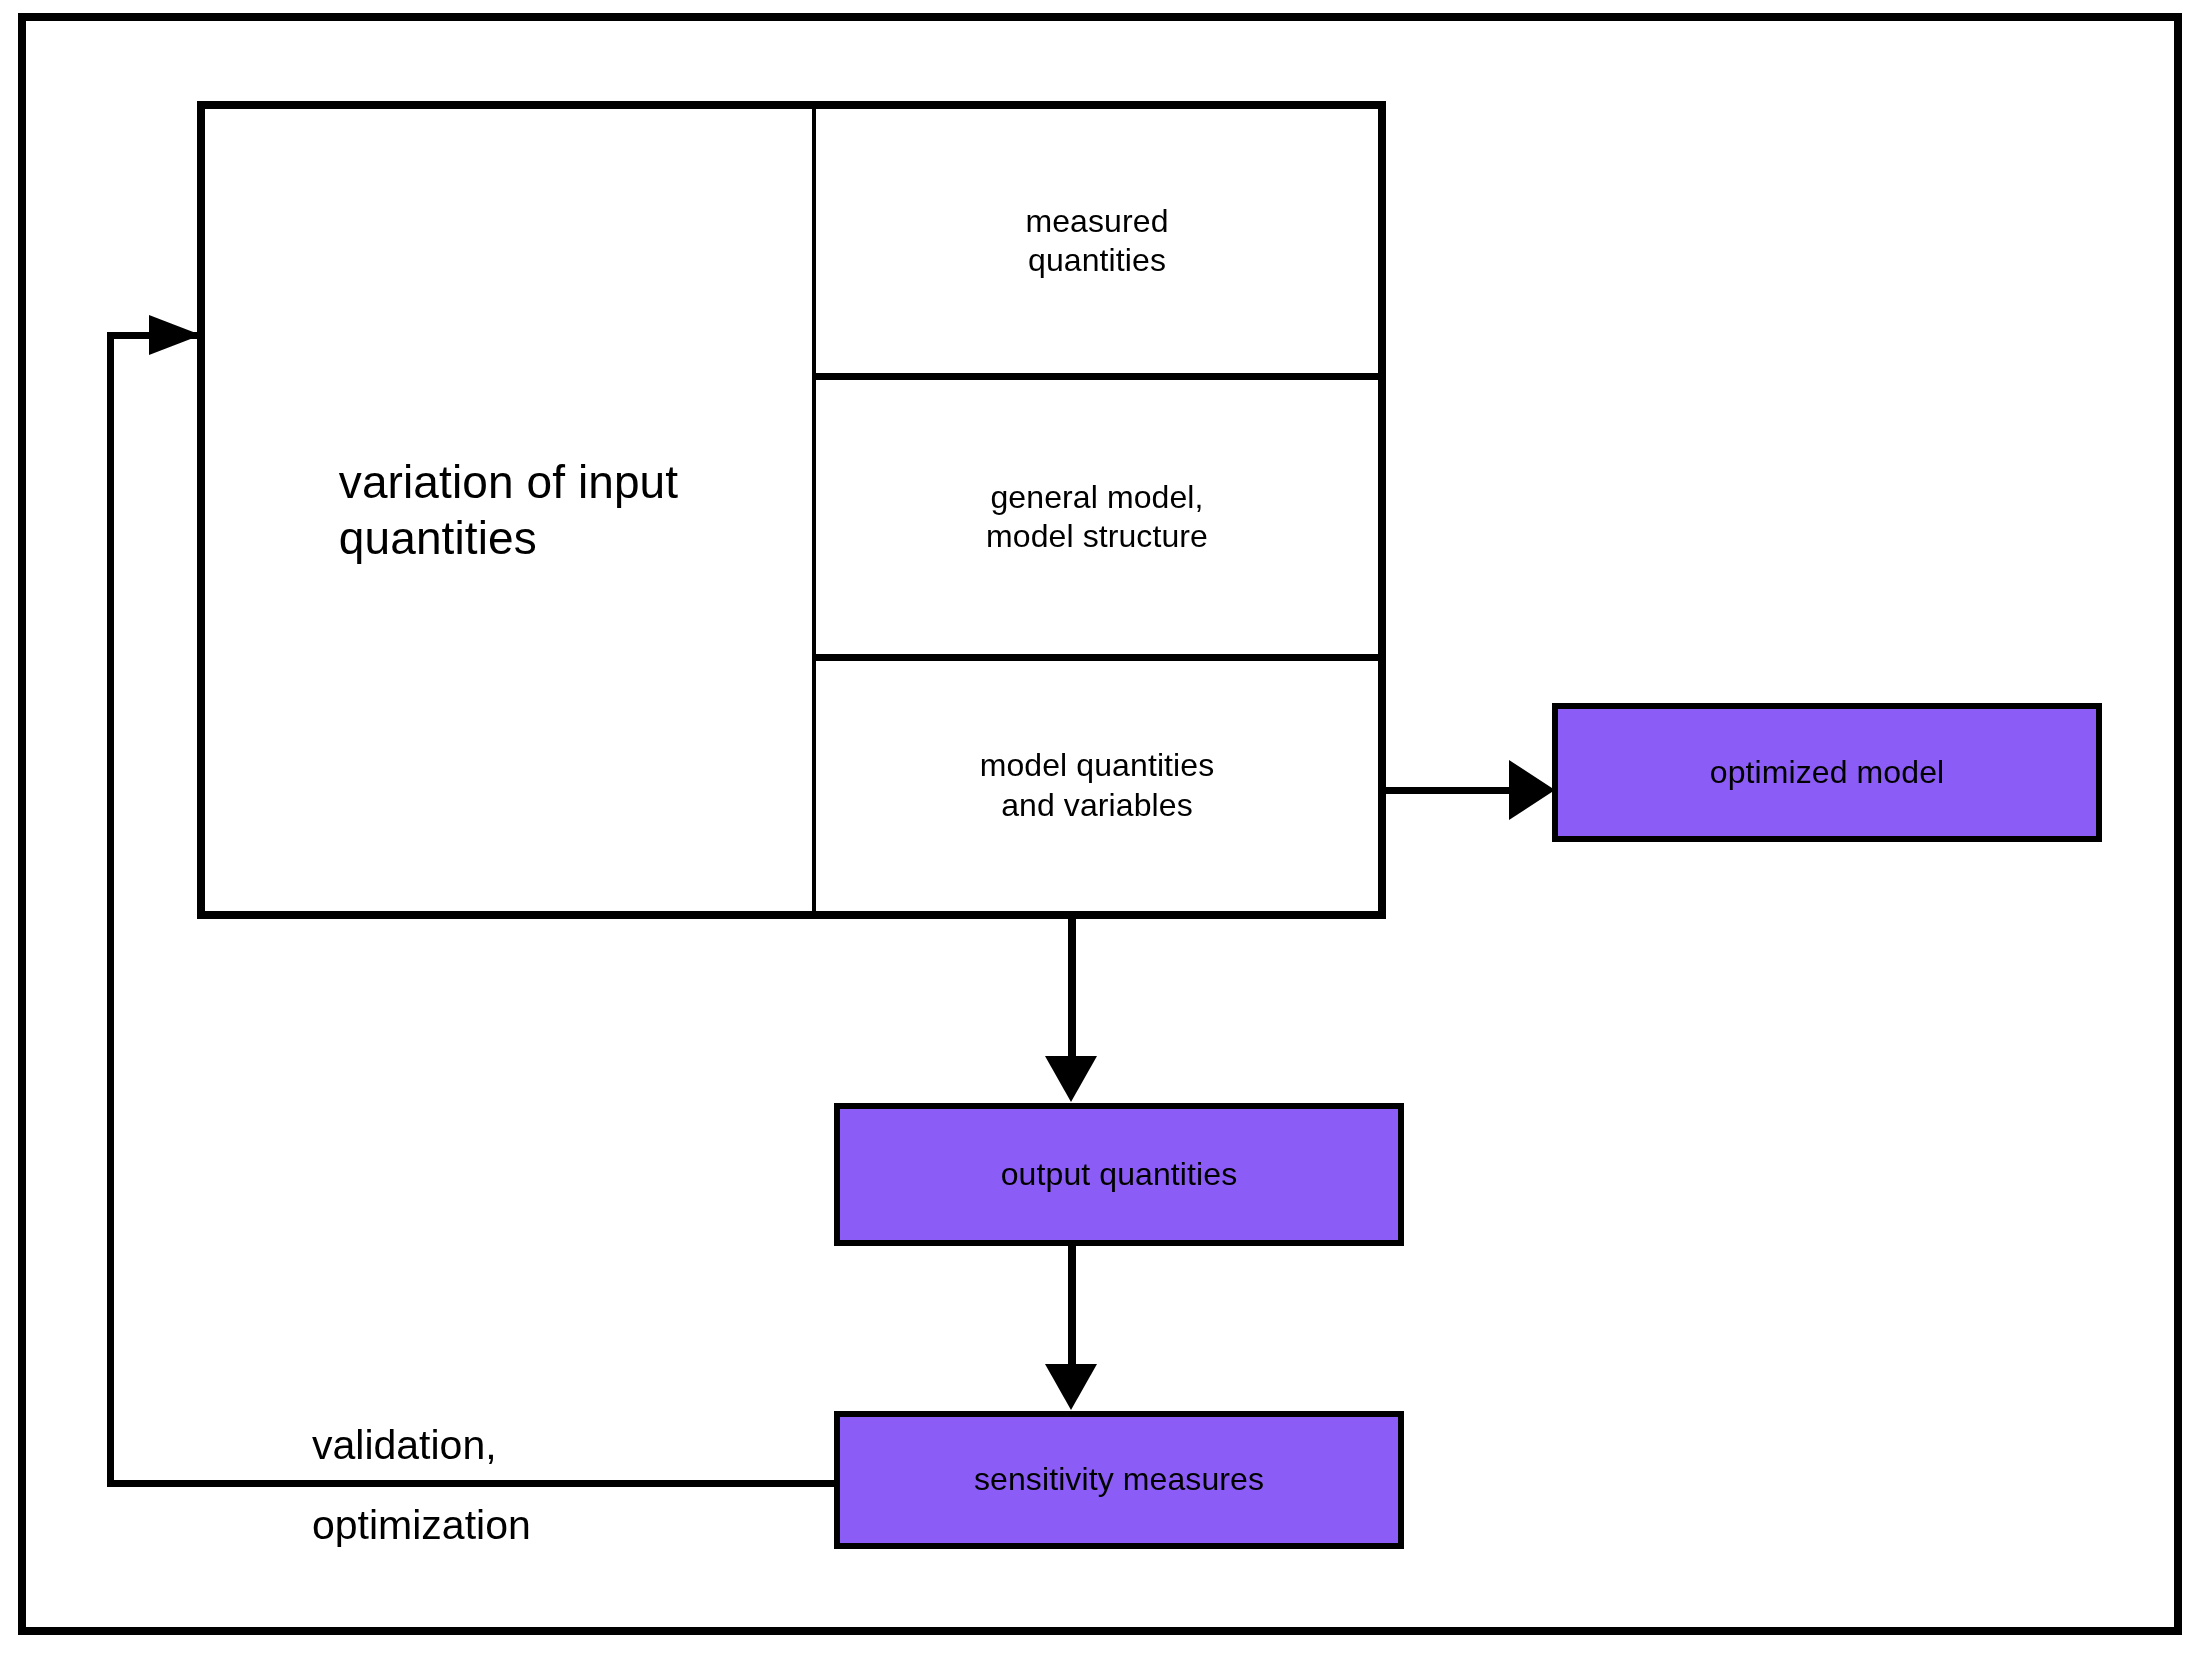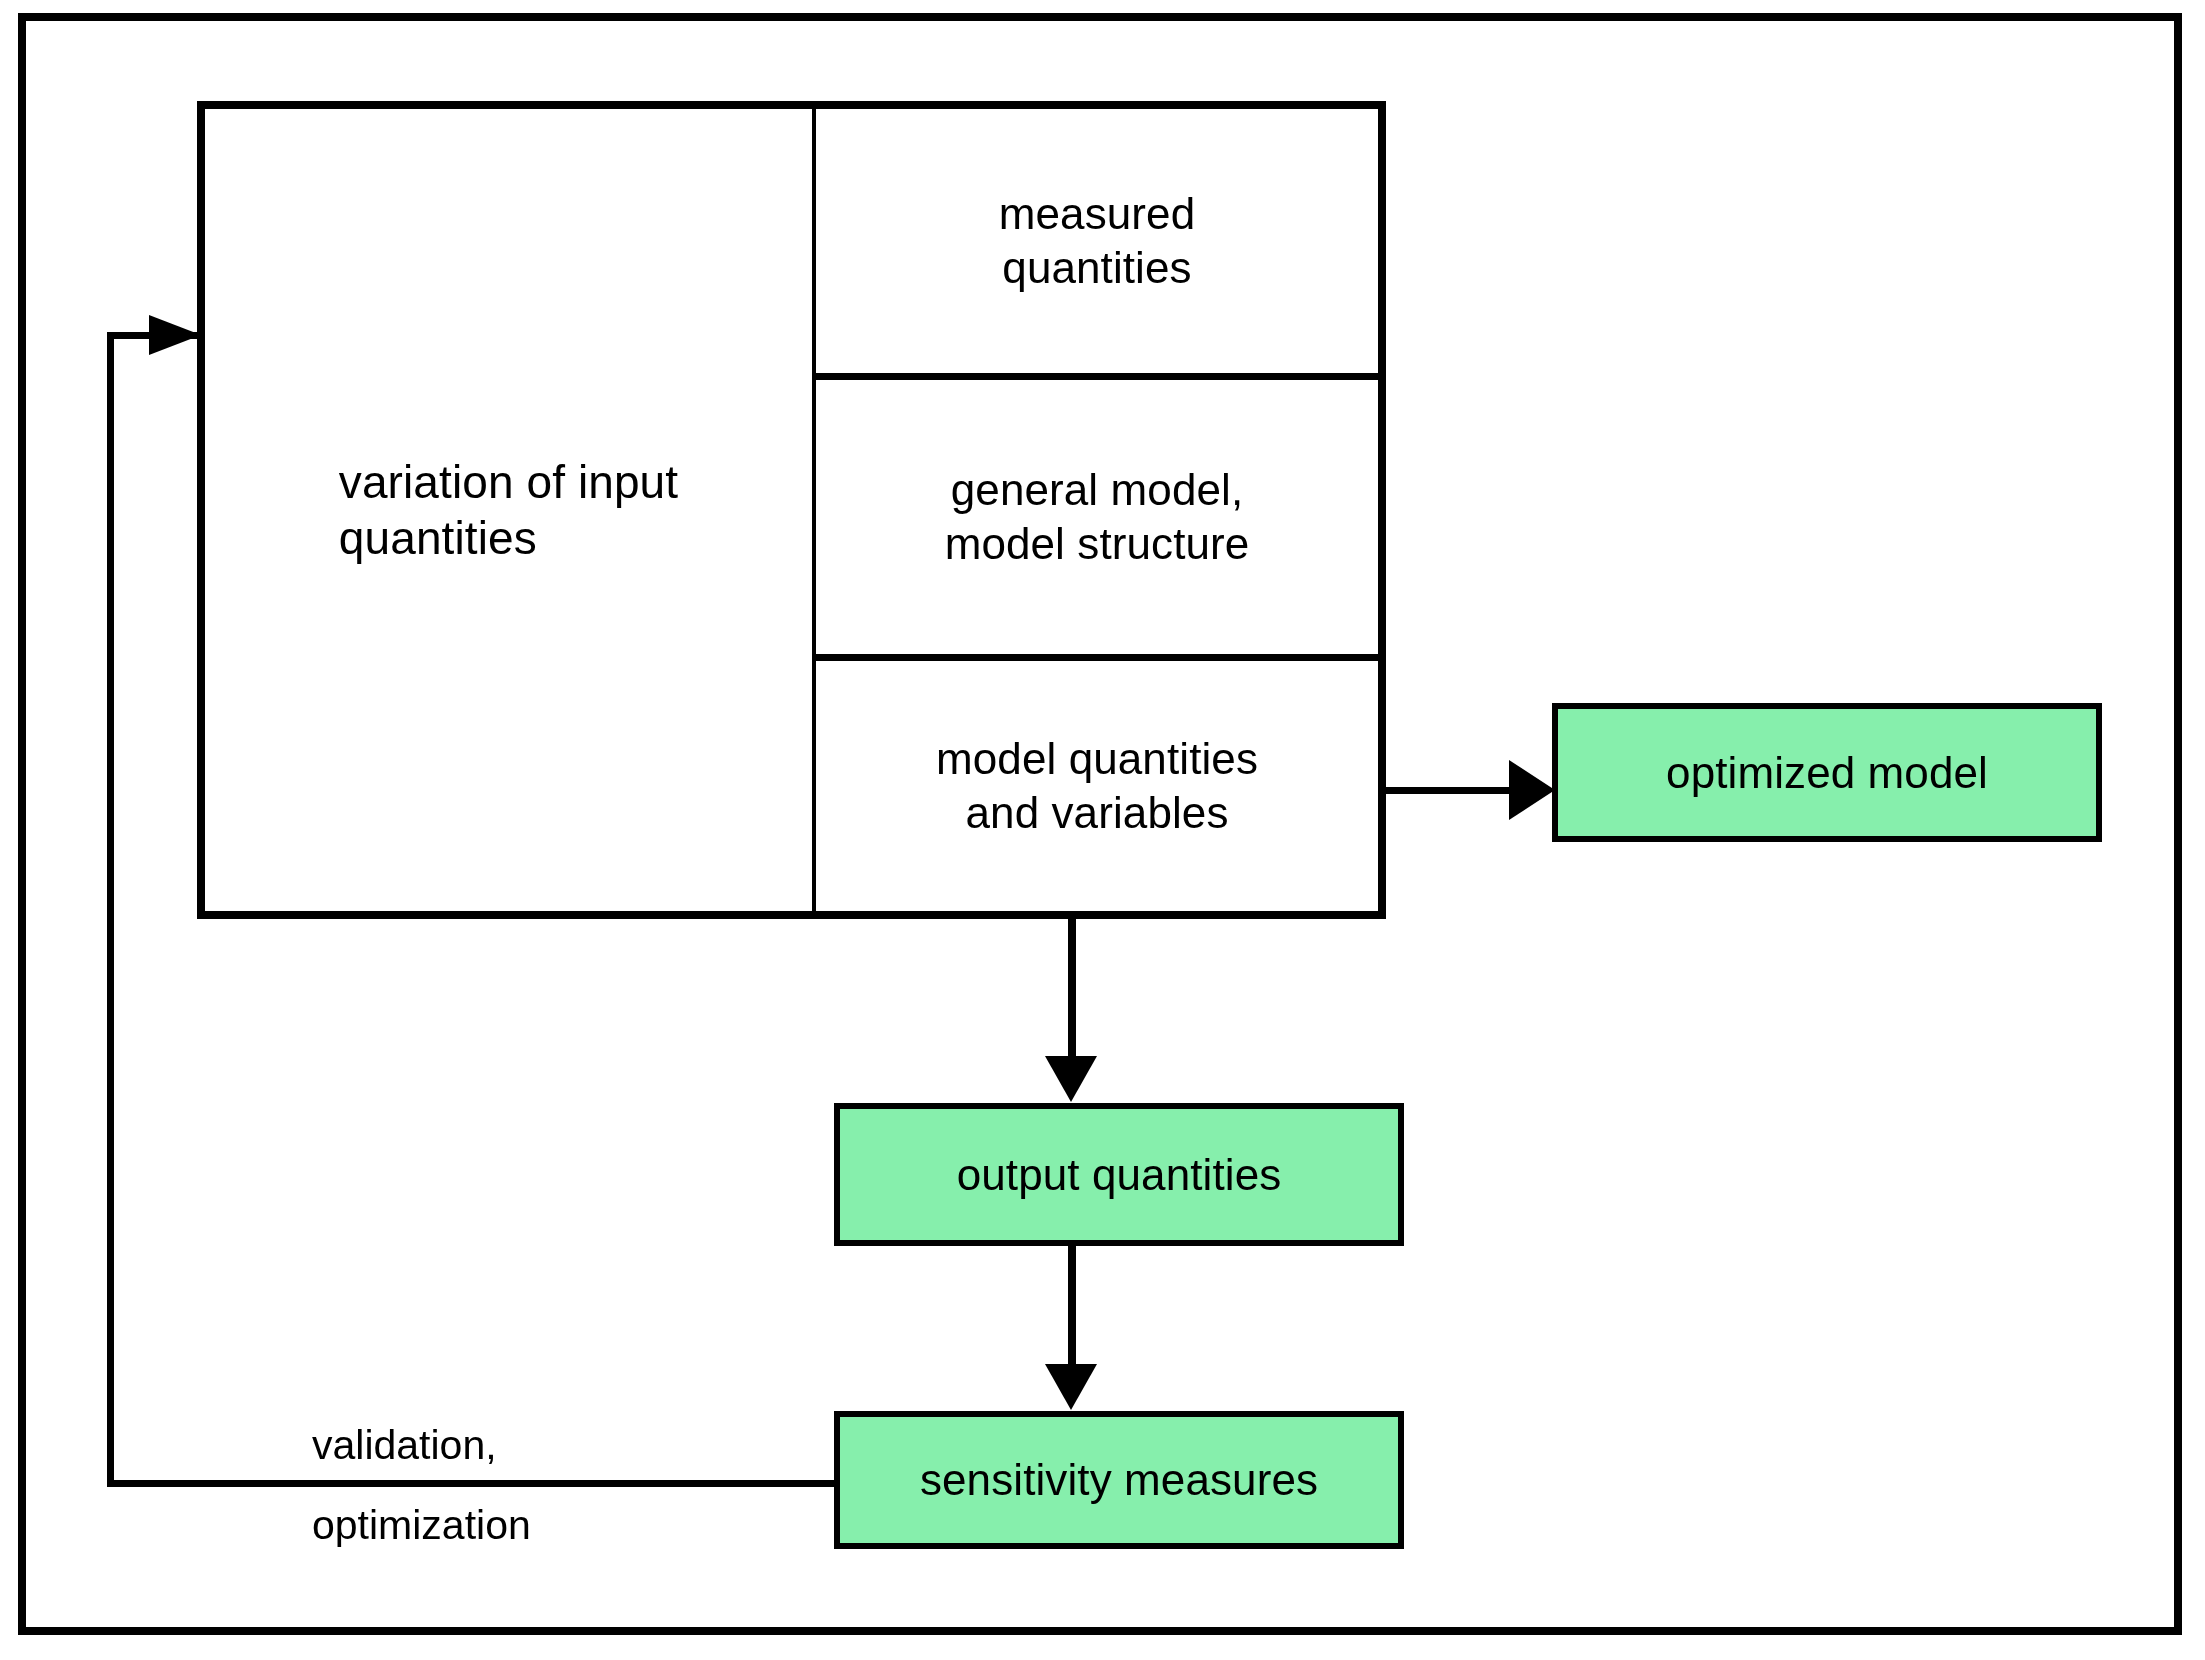--- a/index.html
+++ b/index.html
@@ -87,21 +87,21 @@
     background: #000000;
   }
   .hdivider.d1 { top: 264px; }
   .hdivider.d2 { top: 545px; }
 
   
   .box {
     position: absolute;
     border: 6.6px solid #000000;
     box-sizing: border-box;
-    background: #86efac;
+    background: #8b5cf6;
     display: flex;
     align-items: center;
     justify-content: center;
     text-align: center;
   }
   .box-optimized-model {
     left: 1552px;
     top: 703px;
     width: 550px;
     height: 139px;
@@ -114,21 +114,21 @@
   }
   .box-sensitivity-measures {
     left: 834px;
     top: 1411px;
     width: 570px;
     height: 138px;
   }
 
   
   .label {
-    font-size: 44px;
+    font-size: 32px;
     line-height: 1.22;
     letter-spacing: 0.1px;
     white-space: pre-line;
   }
   .label.big {
     font-size: 46px;
   }
   .loop-label {
     position: absolute;
     left: 312px;

